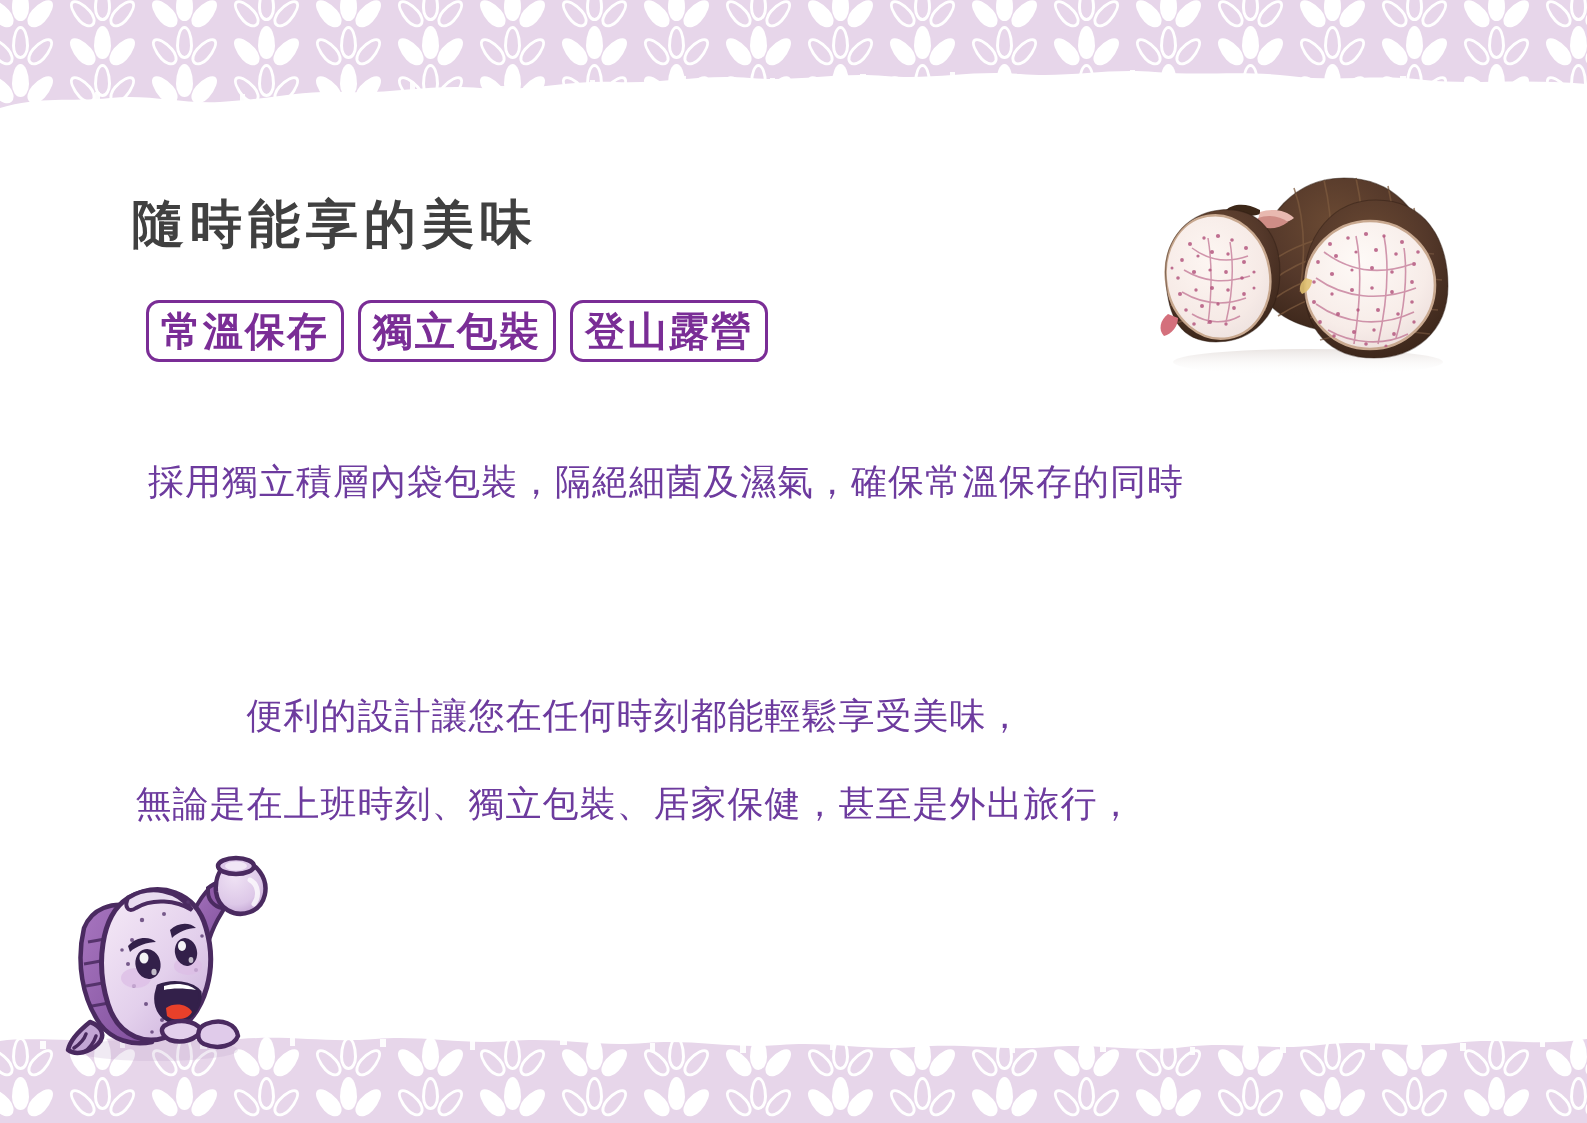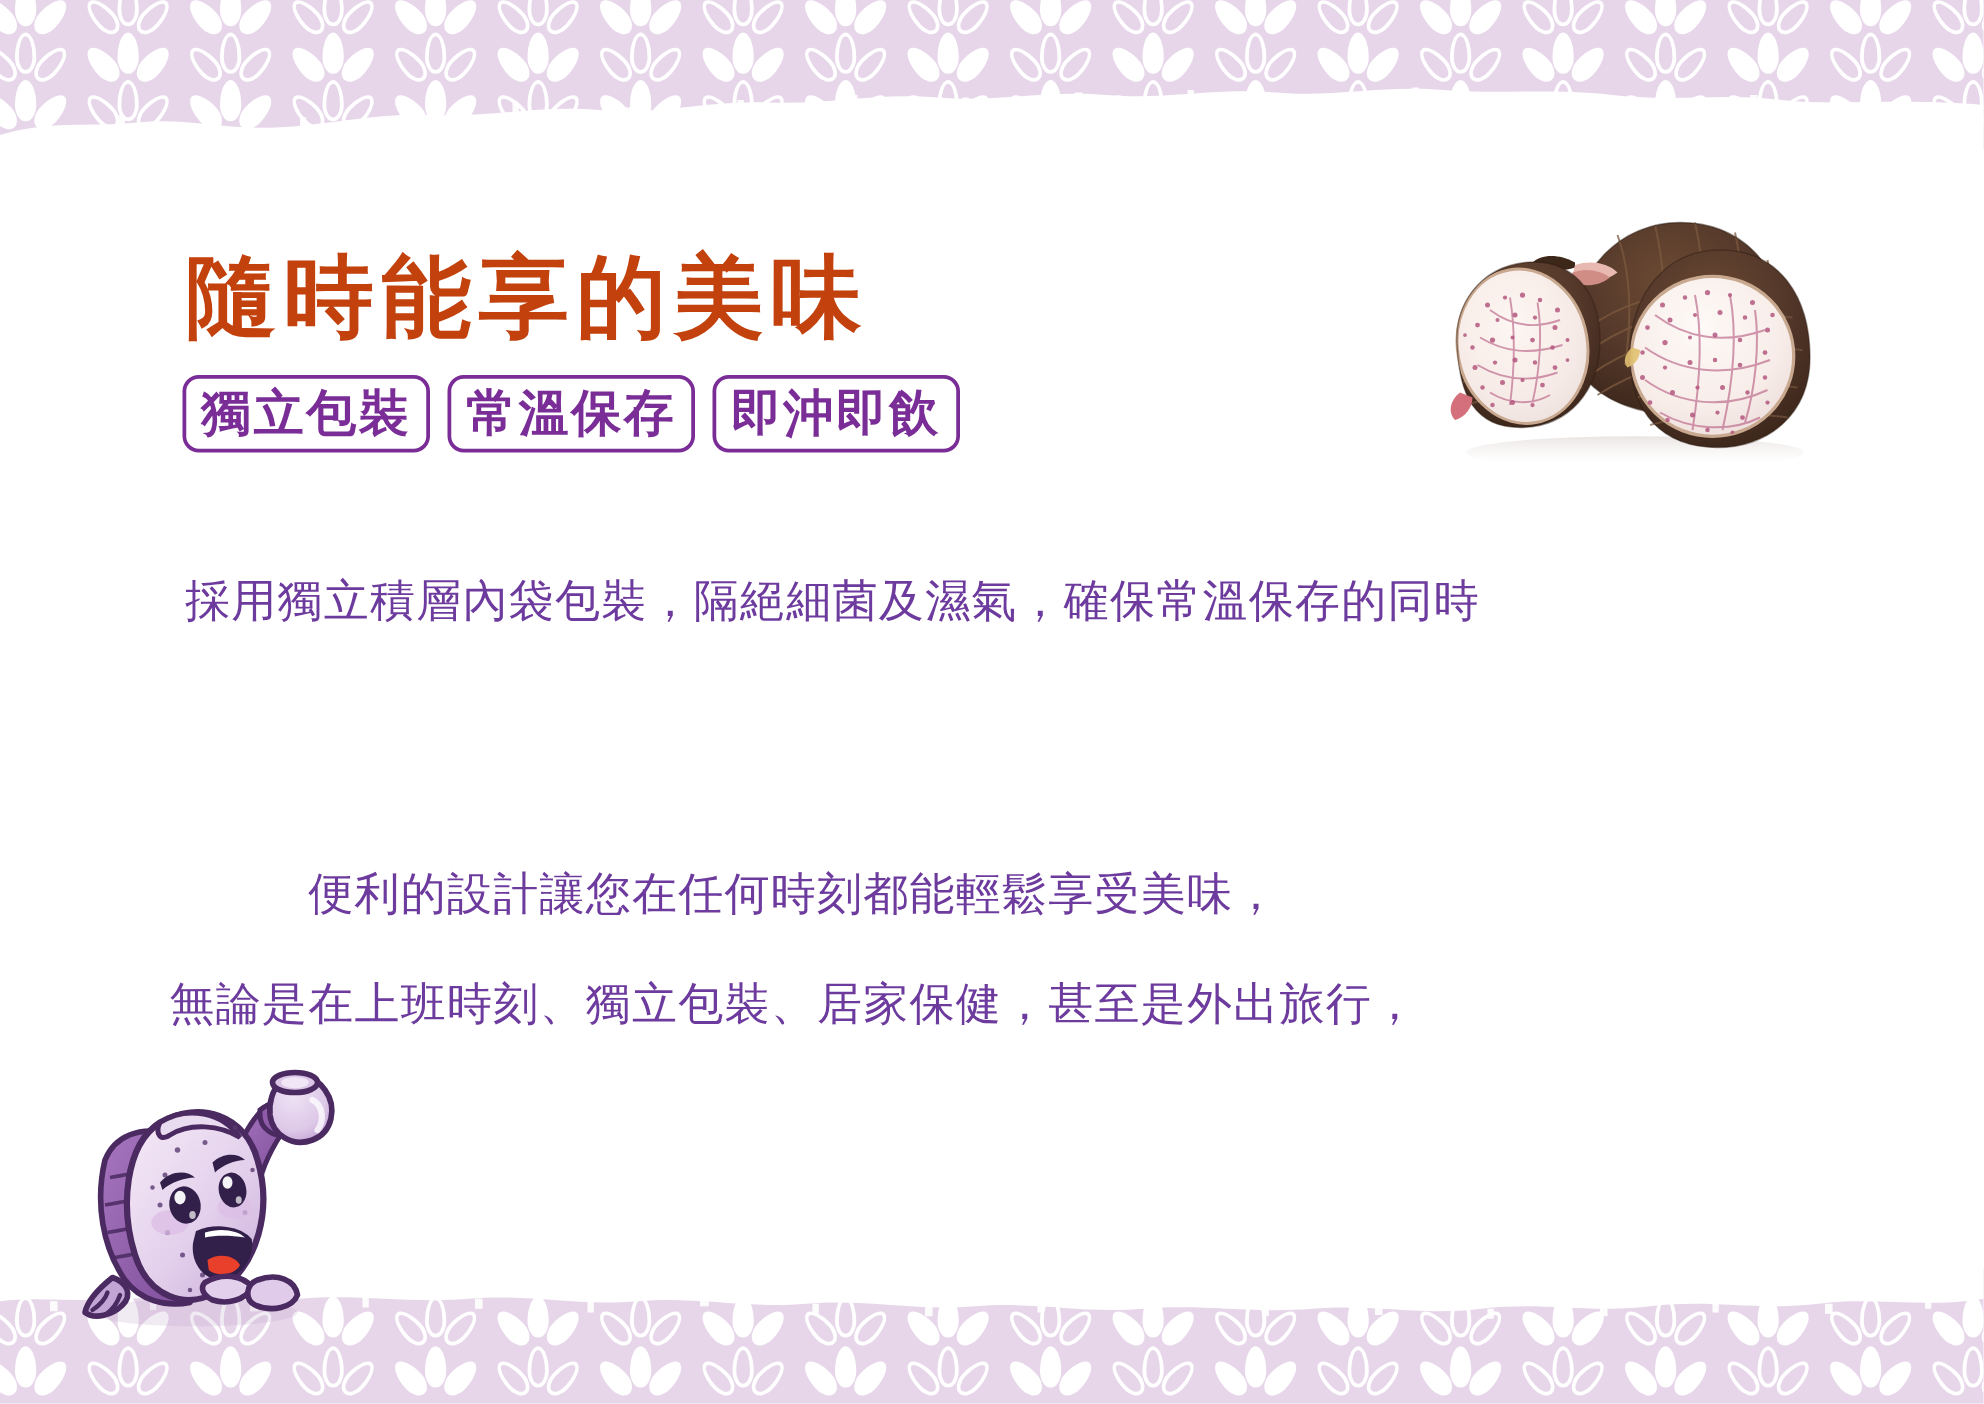--- a/index.html
+++ b/index.html
@@ -49,25 +49,24 @@
   }
   .torn-top{ top:68px; }
   .torn-bottom{ bottom:66px; }
 
   
   .content{ position:absolute; inset:0; z-index:5; }
 
   .title{
     position:absolute; left:132px; top:190px;
     font-family:"DejaVu Serif","Liberation Serif",serif;
-    font-size:72px; font-weight:700;
+    font-size:52px; font-weight:700;
     letter-spacing:6px;
-    color:#c2410c;
+    color:#404040;
     white-space:nowrap;
-    margin-left:17px;
   }
 
   .badges{
     position:absolute; left:146px; top:300px;
     display:flex; gap:14px;
   }
   .badge{
     border:3px solid #7a2d96;
     border-radius:13px;
     background:#ffffff;
@@ -680,23 +679,23 @@
     <rect x="1460" y="38" width="6" height="8"></rect>
       <rect x="1540" y="34" width="5" height="8"></rect>
   </g>
 </svg>
 
 <div class="content">
 
   <h1 class="title">隨時能享的美味</h1>
 
   <div class="badges">
+    <div class="badge">常溫保存</div>
     <div class="badge">獨立包裝</div>
-    <div class="badge">常溫保存</div>
-    <div class="badge">即沖即飲</div>
+    <div class="badge">登山露營</div>
   </div>
 
   <div class="para para-1">
     <span class="ln">採用獨立積層內袋包裝，隔絕細菌及濕氣，確保常溫保存的同時</span><br>
   </div>
 
   <div class="para para-2">
     <span class="ln">便利的設計讓您在任何時刻都能輕鬆享受美味，</span>
     <span class="ln">無論是在上班時刻、獨立包裝、居家保健，甚至是外出旅行，</span>
   </div>

